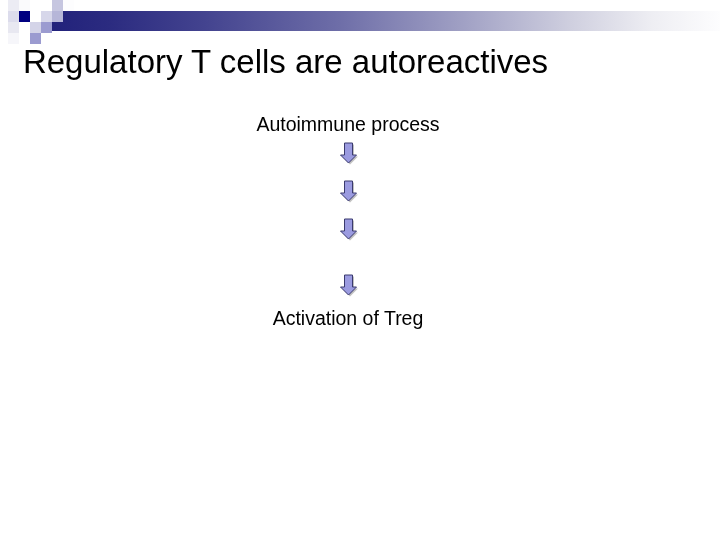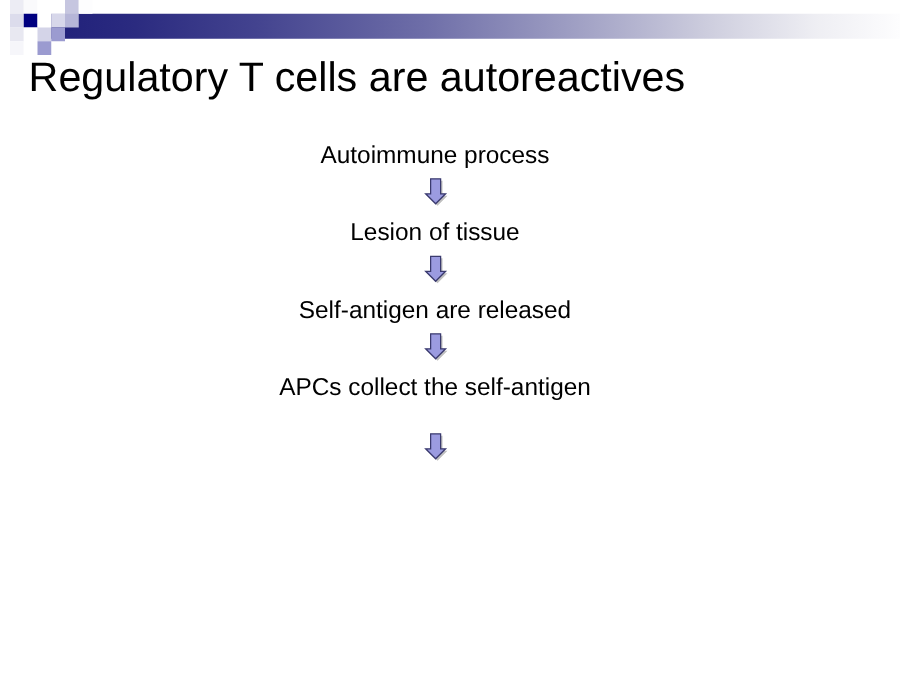--- a/index.html
+++ b/index.html
@@ -158,65 +158,59 @@
     <div class="flow-arrow-row">
       <span class="flow-arrow">
         <svg width="26" height="26" viewBox="0 0 26 26" xmlns="http://www.w3.org/2000/svg">
           <path d="M9.5 3 L17.5 3 L17.5 15 L21.5 15 L13.5 23 L5.5 15 L9.5 15 Z" fill="#8c8c8c" opacity="0.55" transform="translate(1.5,1.5)"></path>
           <path d="M9.5 3 L17.5 3 L17.5 15 L21.5 15 L13.5 23 L5.5 15 L9.5 15 Z" fill="#9b9be0" stroke="#3a3a6e" stroke-width="1"></path>
         </svg>
       </span>
     </div>
     <div class="gap-sm"></div>
 
+    <div class="gap-sm"></div>
+
+    <div class="flow-arrow-row">
+      <span class="flow-arrow">
+        <svg width="26" height="26" viewBox="0 0 26 26" xmlns="http://www.w3.org/2000/svg">
+          <path d="M9.5 3 L17.5 3 L17.5 15 L21.5 15 L13.5 23 L5.5 15 L9.5 15 Z" fill="#8c8c8c" opacity="0.55" transform="translate(1.5,1.5)"></path>
+          <path d="M9.5 3 L17.5 3 L17.5 15 L21.5 15 L13.5 23 L5.5 15 L9.5 15 Z" fill="#9b9be0" stroke="#3a3a6e" stroke-width="1"></path>
+        </svg>
+      </span>
+    </div>
+    <div class="gap-sm"></div>
+
+    <div class="gap-sm"></div>
+
+    <div class="flow-arrow-row">
+      <span class="flow-arrow">
+        <svg width="26" height="26" viewBox="0 0 26 26" xmlns="http://www.w3.org/2000/svg">
+          <path d="M9.5 3 L17.5 3 L17.5 15 L21.5 15 L13.5 23 L5.5 15 L9.5 15 Z" fill="#8c8c8c" opacity="0.55" transform="translate(1.5,1.5)"></path>
+          <path d="M9.5 3 L17.5 3 L17.5 15 L21.5 15 L13.5 23 L5.5 15 L9.5 15 Z" fill="#9b9be0" stroke="#3a3a6e" stroke-width="1"></path>
+        </svg>
+      </span>
+    </div>
+    <div class="gap-sm"></div>
+
+    <div class="gap-md"></div>
+
+    <div class="gap-sm"></div>
+
+    <div class="flow-arrow-row">
+      <span class="flow-arrow">
+        <svg width="26" height="26" viewBox="0 0 26 26" xmlns="http://www.w3.org/2000/svg">
+          <path d="M9.5 3 L17.5 3 L17.5 15 L21.5 15 L13.5 23 L5.5 15 L9.5 15 Z" fill="#8c8c8c" opacity="0.55" transform="translate(1.5,1.5)"></path>
+          <path d="M9.5 3 L17.5 3 L17.5 15 L21.5 15 L13.5 23 L5.5 15 L9.5 15 Z" fill="#9b9be0" stroke="#3a3a6e" stroke-width="1"></path>
+        </svg>
+      </span>
+    </div>
+    <div class="gap-sm"></div>
+
     <div class="flow-row">
-      <span class="flow-text">Lesion of tissue</span>
-    </div>
-    <div class="gap-sm"></div>
-
-    <div class="flow-arrow-row">
-      <span class="flow-arrow">
-        <svg width="26" height="26" viewBox="0 0 26 26" xmlns="http://www.w3.org/2000/svg">
-          <path d="M9.5 3 L17.5 3 L17.5 15 L21.5 15 L13.5 23 L5.5 15 L9.5 15 Z" fill="#8c8c8c" opacity="0.55" transform="translate(1.5,1.5)"></path>
-          <path d="M9.5 3 L17.5 3 L17.5 15 L21.5 15 L13.5 23 L5.5 15 L9.5 15 Z" fill="#9b9be0" stroke="#3a3a6e" stroke-width="1"></path>
-        </svg>
-      </span>
-    </div>
-    <div class="gap-sm"></div>
-
-    <div class="flow-row">
-      <span class="flow-text">Self-antigen are released</span>
-    </div>
-    <div class="gap-sm"></div>
-
-    <div class="flow-arrow-row">
-      <span class="flow-arrow">
-        <svg width="26" height="26" viewBox="0 0 26 26" xmlns="http://www.w3.org/2000/svg">
-          <path d="M9.5 3 L17.5 3 L17.5 15 L21.5 15 L13.5 23 L5.5 15 L9.5 15 Z" fill="#8c8c8c" opacity="0.55" transform="translate(1.5,1.5)"></path>
-          <path d="M9.5 3 L17.5 3 L17.5 15 L21.5 15 L13.5 23 L5.5 15 L9.5 15 Z" fill="#9b9be0" stroke="#3a3a6e" stroke-width="1"></path>
-        </svg>
-      </span>
-    </div>
-    <div class="gap-sm"></div>
-
-    <div class="flow-row">
-      <span class="flow-text">APCs collect the self-antigen</span>
+      <span class="flow-text">Activation of Treg</span>
     </div>
     <div class="gap-md"></div>
 
-    <div class="gap-sm"></div>
-
-    <div class="flow-arrow-row">
-      <span class="flow-arrow">
-        <svg width="26" height="26" viewBox="0 0 26 26" xmlns="http://www.w3.org/2000/svg">
-          <path d="M9.5 3 L17.5 3 L17.5 15 L21.5 15 L13.5 23 L5.5 15 L9.5 15 Z" fill="#8c8c8c" opacity="0.55" transform="translate(1.5,1.5)"></path>
-          <path d="M9.5 3 L17.5 3 L17.5 15 L21.5 15 L13.5 23 L5.5 15 L9.5 15 Z" fill="#9b9be0" stroke="#3a3a6e" stroke-width="1"></path>
-        </svg>
-      </span>
-    </div>
-    <div class="gap-sm"></div>
-
-    <div class="gap-md"></div>
-
 
   </div>
 
 </div>
 
 </body></html>

